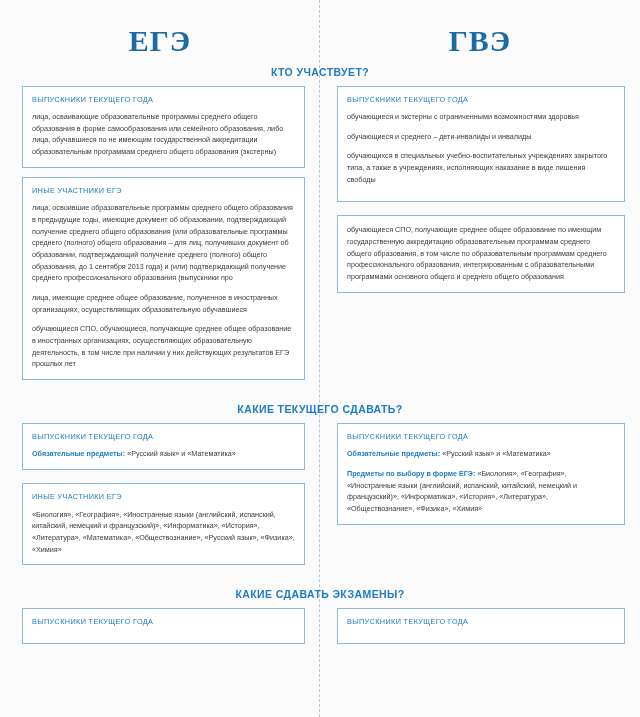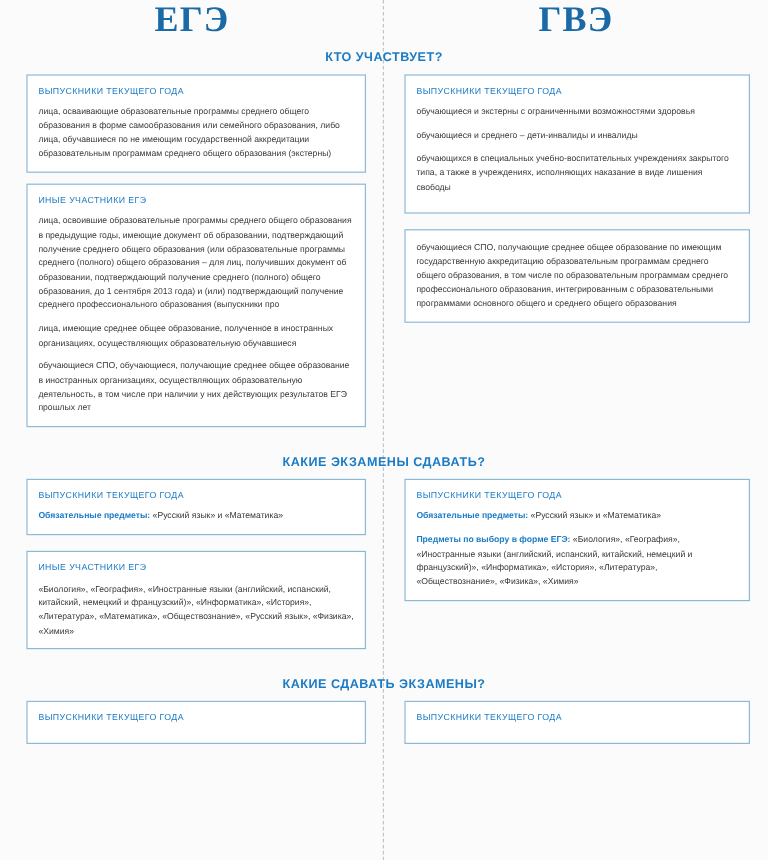--- a/index.html
+++ b/index.html
@@ -29,21 +29,21 @@
   
   .page {
     position: relative;
     width: 640px;
     box-sizing: border-box;
   }
 
   .titles {
     display: flex;
     width: 100%;
-    padding-top: 0;
+    padding-top: 24px;
     justify-content: space-between;
   }
   .titles > div {
     flex: 1 1 50%;
     text-align: center;
   }
   .brand-title {
     font-family: "Liberation Serif", "DejaVu Serif", serif;
     font-weight: bold;
     font-size: 30px;
@@ -160,21 +160,21 @@
       <div class="spacer-sm"></div>
 
       <div class="box">
         <p class="para">обучающиеся СПО, получающие среднее общее образование по имеющим государственную аккредитацию образовательным программам среднего общего образования, в том числе по образовательным программам среднего профессионального образования, интегрированным с образовательными программами основного общего и среднего общего образования</p>
       </div>
 
     </div>
 
   </div>
 
-  <div class="section-head sec-2">КАКИЕ ЭКЗАМЕНЫ СДАВАТЬ?</div>
+  <div class="section-head sec-2">КАКИЕ ТЕКУЩЕГО СДАВАТЬ?</div>
 
   <div class="columns">
 
     <div class="col left">
 
       <div class="box">
         <div class="box-head">ВЫПУСКНИКИ ТЕКУЩЕГО ГОДА</div>
         <p class="para">
           <span class="lead">Обязательные предметы:</span>
           <span>«Русский язык» и «Математика»</span>

